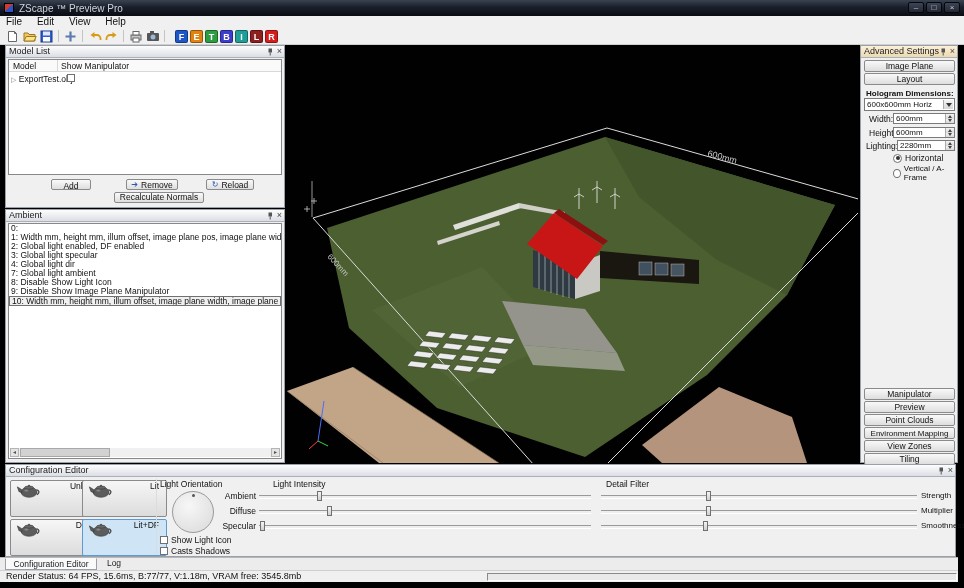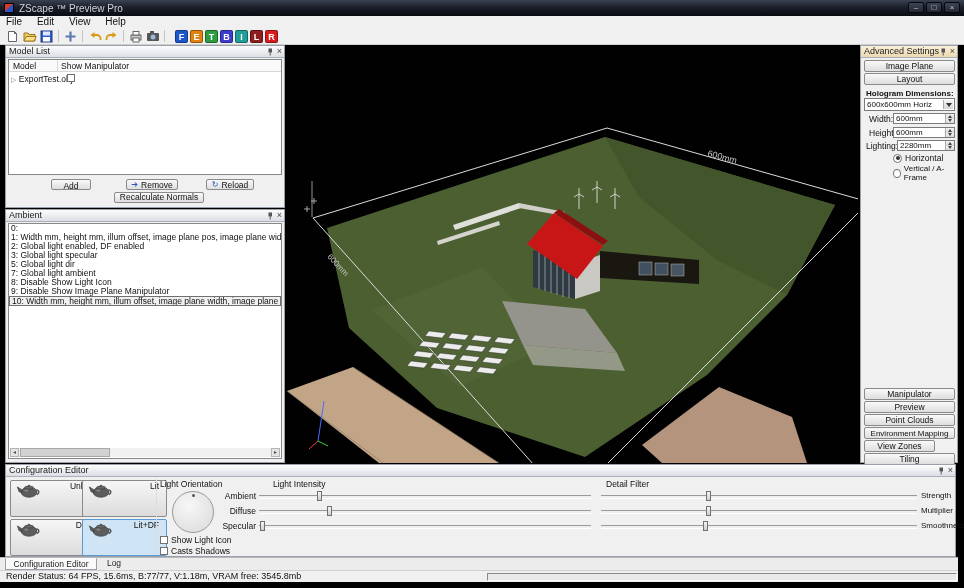--- a/index.html
+++ b/index.html
@@ -234,21 +234,21 @@
           <line x1="4.2" y1="4.5" x2="4.2" y2="7.5" stroke="#555"></line>
         </svg>
       <span class="hdr-x">×</span>
     </span>
   </div>
   <div class="abs hist-area" style="left:2px; top:13px; width:274px; height:236px;">
     <div class="hitem">0:</div>
     <div class="hitem">1: Width mm, height mm, illum offset, image plane pos, image plane width, image plane height, m</div>
     <div class="hitem">2: Global light enabled, DF enabled</div>
     <div class="hitem">3: Global light specular</div>
-    <div class="hitem">5: Global light dir</div>
+    <div class="hitem">4: Global light dir</div>
     <div class="hitem">7: Global light ambient</div>
     <div class="hitem">8: Disable Show Light Icon</div>
     <div class="hitem">9: Disable Show Image Plane Manipulator</div>
     <div class="hitem sel">10: Width mm, height mm, illum offset, image plane width, image plane height</div>
     <div class="hscroll">
       <span class="harrow">◂</span>
       <span class="hthumb"></span>
       <span class="harrow" style="margin-left:auto;">▸</span>
     </div>
   </div>
@@ -409,21 +409,21 @@
     </div>
   <div class="abs btn" style="left:3px; top:355px; width:91px; height:12px;">
       <span>Preview</span>
     </div>
   <div class="abs btn" style="left:3px; top:368px; width:91px; height:12px;">
       <span>Point Clouds</span>
     </div>
   <div class="abs btn" style="left:3px; top:381px; width:91px; height:12px;">
       <span style="font-size:8px;">Environment Mapping</span>
     </div>
-  <div class="abs btn" style="left:3px; top:394px; width:71px; height:12px;align-items:center;">
+  <div class="abs btn" style="left:3px; top:394px; width:91px; height:12px;align-items:center;">
       <span>View Zones</span>
     </div>
   <div class="abs btn" style="left:3px; top:407px; width:91px; height:12px;">
       <span>Tiling</span>
     </div>
 </div>
 
 <div class="abs panel" style="left:5px; top:464px; width:951px; height:93px;">
   <div class="hdr">
     <span>Configuration Editor</span>

